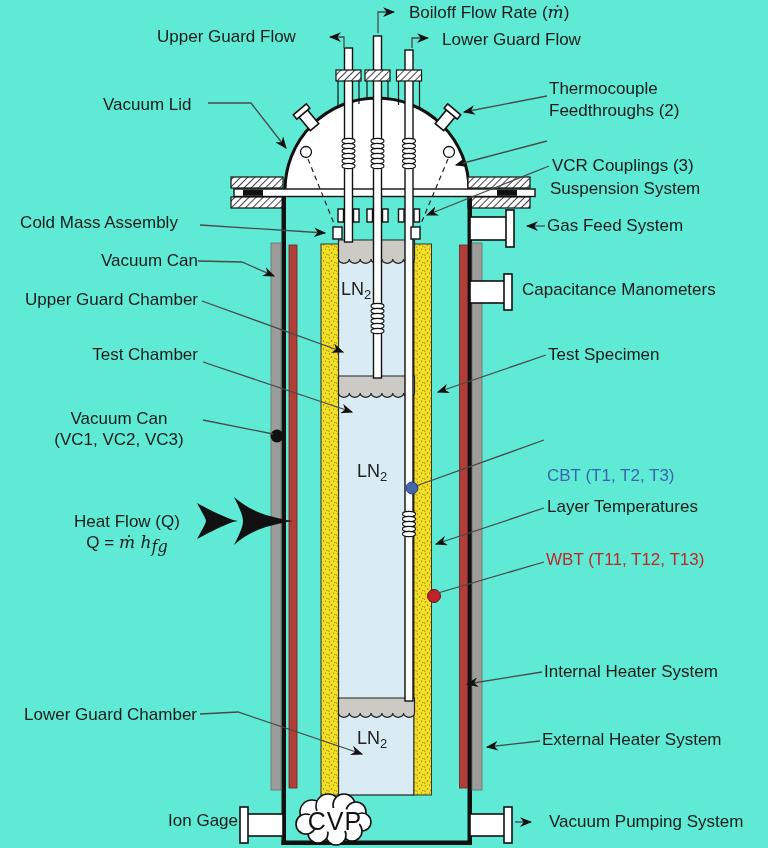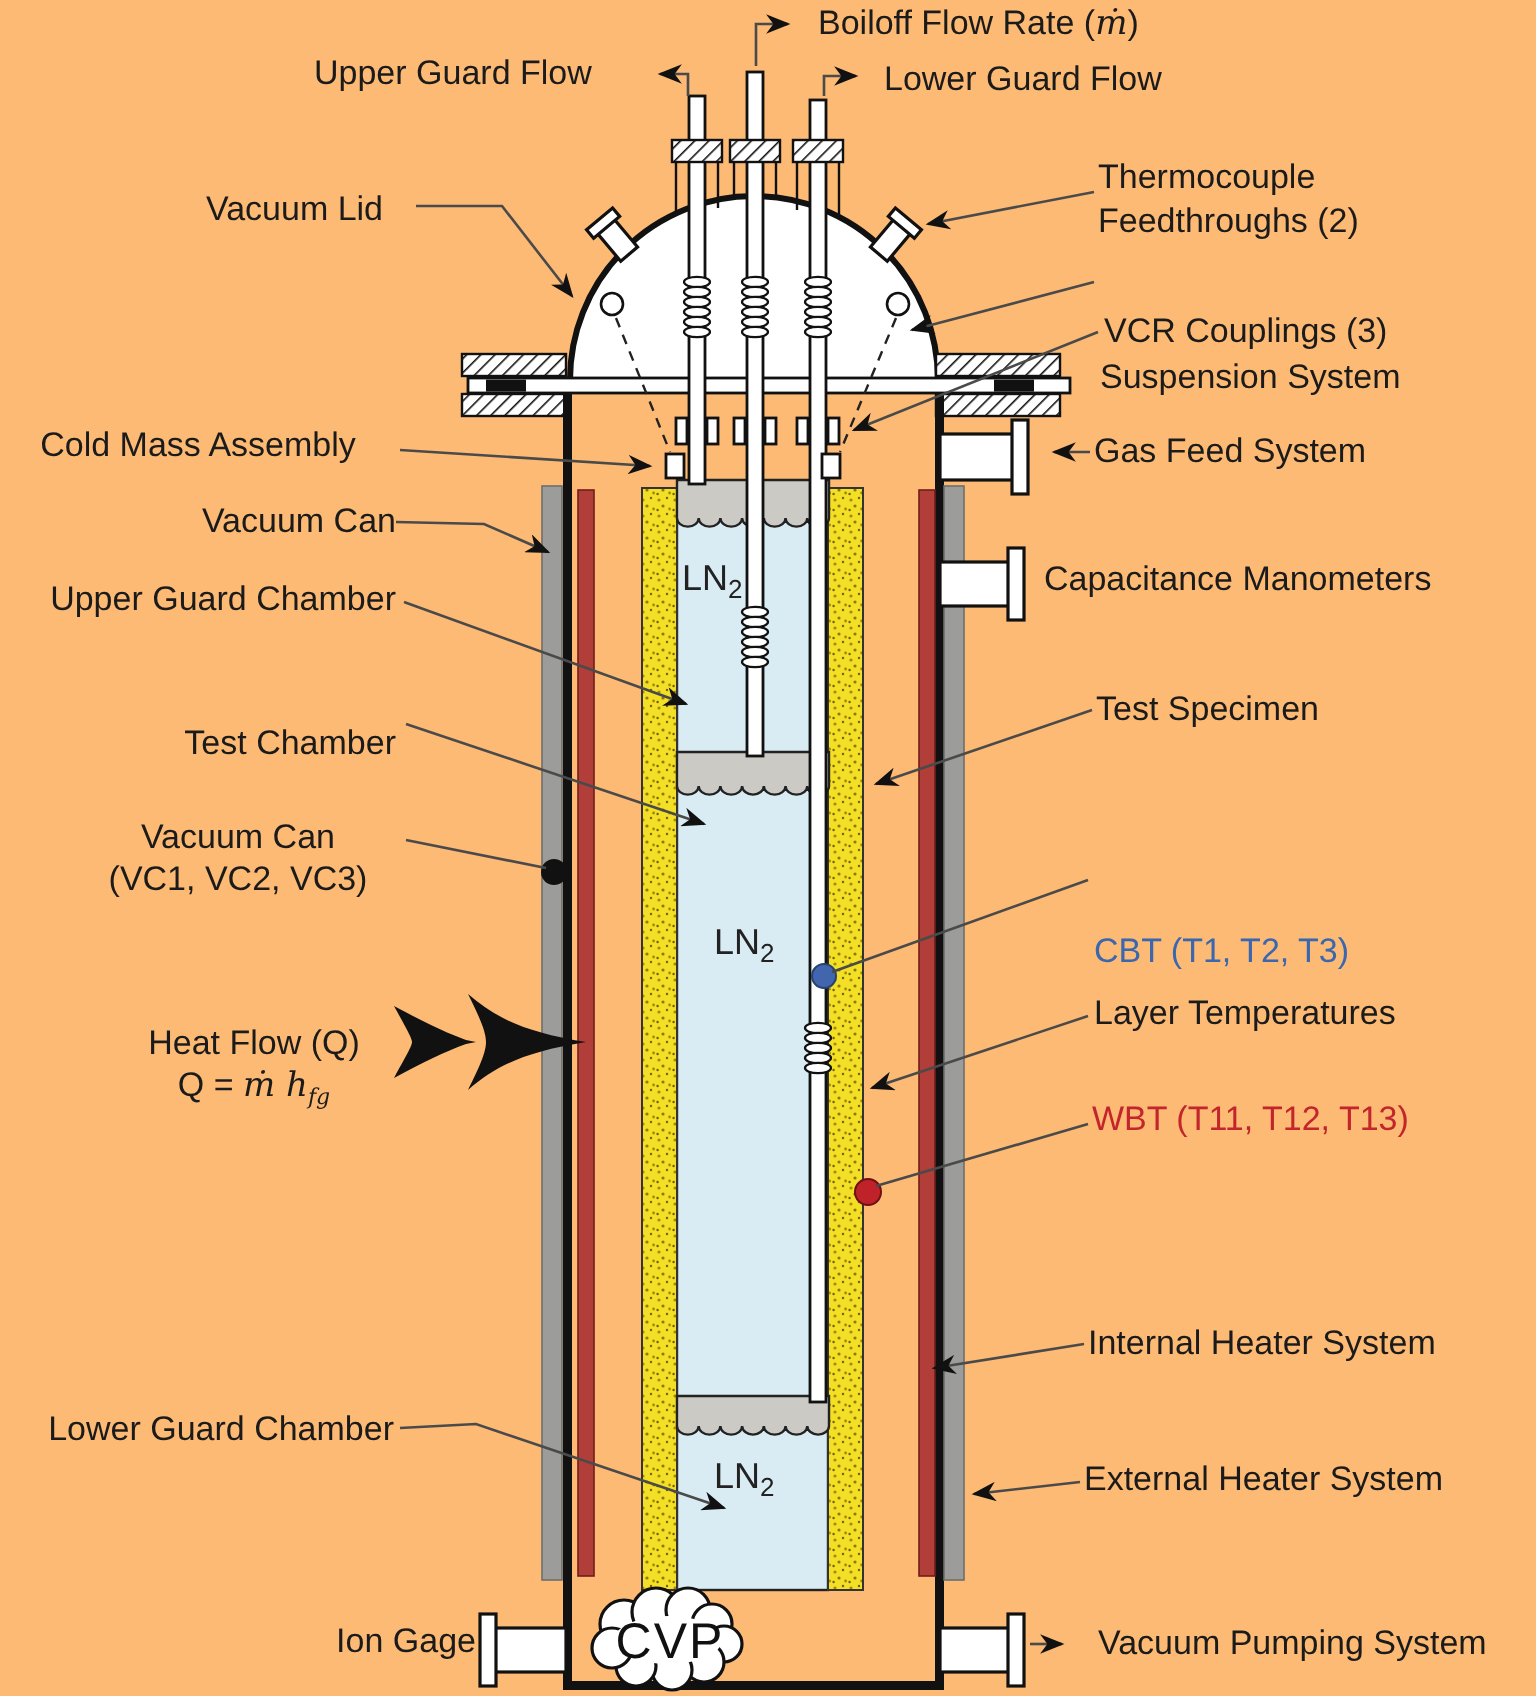--- a/index.html
+++ b/index.html
@@ -1,25 +1,25 @@
 <!DOCTYPE html>
 <html style="--cbt-text: #3A67AE; --wbt-text: #C2262C; --cbt-dot: #4166AE; --wbt-dot: #C0222A; --insulation-yellow: #F3DF25; --heater-red: #B23E3A; --external-gray: #9C9C9A; --ln2-blue: #D9EBF3; --cap-gray: #CCCAC5;"><head>
 <meta charset="utf-8">
 <style>
   html,body{margin:0;padding:0;background:#fff;}
-  #stage{position:relative;width:768px;height:848px;background:#fdba74;overflow:hidden;
+  #stage{position:relative;width:768px;height:848px;background:#5eead4;overflow:hidden;
          font-family:"Liberation Sans",sans-serif;}
   #art{position:absolute;left:0;top:0;}
   .lbl{position:absolute;font-size:17px;line-height:1.22;color:#1b1b1b;white-space:nowrap;}
   .ralign{text-align:right;white-space:nowrap;}
   .calign{text-align:center;}
   .cbt-label{color:var(--cbt-text,#3A67AE);margin-top:37px;}
   .wbt-label{color:var(--wbt-text,#C2262C);}
   .it{font-family:"DejaVu Serif",serif;font-style:italic;}
-  .sub{font-size:11px;vertical-align:-4px;}
+  .sub{font-size:16px;vertical-align:-4px;}
   .ln2{font-size:18px;color:#222;}
   .ln2 .sub2{font-size:13px;vertical-align:-4px;}
   .cvp{font-size:25px;color:#111;letter-spacing:1px;}
   
   .yellow-base{fill:var(--insulation-yellow,#F3DF25);}
   .red-band{fill:var(--heater-red,#B23E3A);stroke:#701d1b;stroke-width:0.8;}
   .gray-band{fill:var(--external-gray,#9C9C9A);stroke:#6e6e6c;stroke-width:0.8;}
   .blue-int{fill:var(--ln2-blue,#D9EBF3);stroke:#222;stroke-width:1.2;}
   .cap{fill:var(--cap-gray,#CCCAC5);stroke:#222;stroke-width:1.2;}
   .tube{fill:#fff;stroke:#111;stroke-width:1.4;}
@@ -243,21 +243,21 @@
       <div>Thermocouple</div>
       <div>Feedthroughs (2)</div>
     </div>
 <div class="lbl" style="left:550px;top:131px;margin-top:48px;">Suspension System</div>
 <div class="lbl" style="left:552px;top:156px;">VCR Couplings (3)</div>
 <div class="lbl ralign" style="left:0px;top:213px;width:198px;text-align:center;">Cold Mass Assembly</div>
 <div class="lbl" style="left:547px;top:216px;">Gas Feed System</div>
 <div class="lbl ralign" style="left:0px;top:251px;width:198px;">Vacuum Can</div>
 <div class="lbl" style="left:522px;top:280px;">Capacitance Manometers</div>
 <div class="lbl ralign" style="left:0px;top:290px;width:198px;">Upper Guard Chamber</div>
-<div class="lbl ralign" style="left:0px;top:362px;width:198px;text-align:right;">Test Chamber</div>
+<div class="lbl ralign" style="left:0px;top:345px;width:198px;text-align:right;">Test Chamber</div>
 <div class="lbl" style="left:548px;top:345px;text-align:center;">Test Specimen</div>
 <div class="lbl calign" style="left:38px;top:408px;width:162px;line-height:21px;">
       <div>Vacuum Can</div>
       <div>(VC1, VC2, VC3)</div>
     </div>
 <div class="lbl cbt-label" style="left:547px;top:429px;">CBT (T1, T2, T3)</div>
 <div class="lbl calign" style="left:46px;top:511px;width:162px;line-height:21px;">
       <div>Heat Flow (Q)</div>
       <div><span>Q = </span><span class="it">ṁ</span><span class="it"> h</span><span class="it sub">fg</span></div>
     </div>

